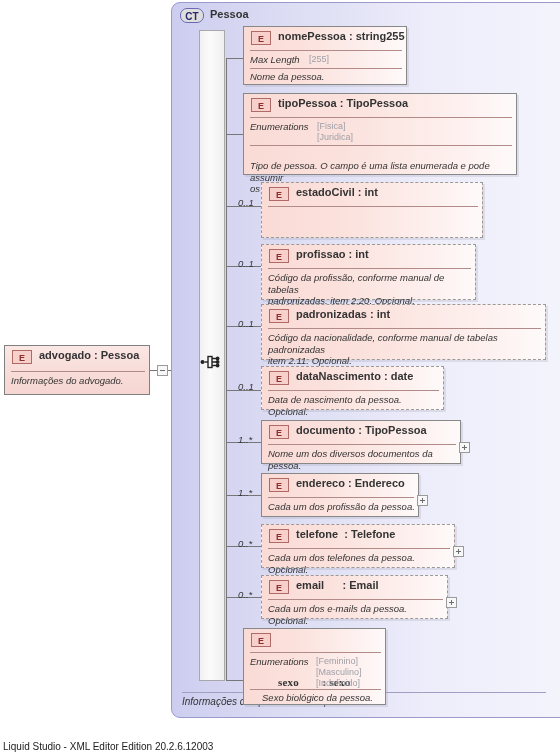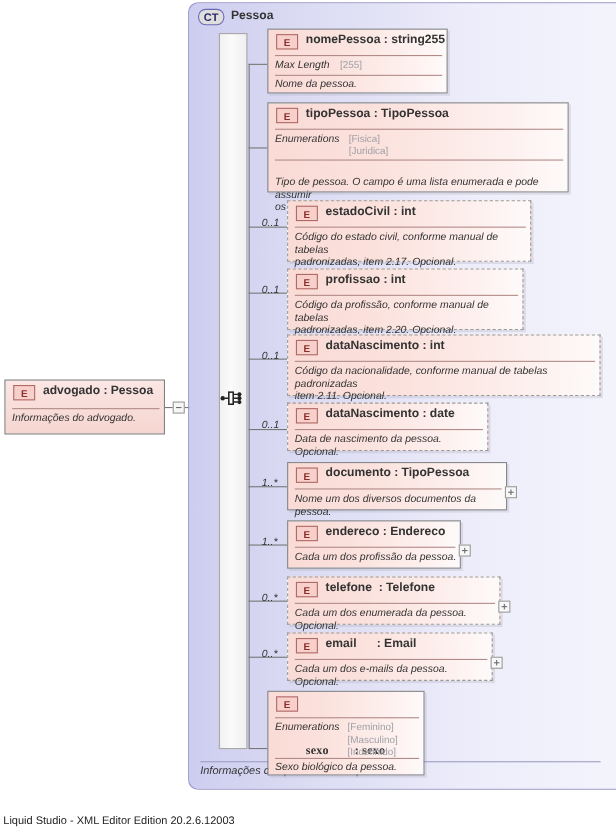--- a/index.html
+++ b/index.html
@@ -305,42 +305,40 @@
   </div>
 
   <div class="hline" style="left:226px; top:206px; width:35px;"></div>
   <div class="card" style="left:238px; top:197px;">0..1</div>
   <div class="el dashed shadow" style="left:261px; top:182px; width:222px; height:56px;">
     <div class="el-head">
       <div class="el-badge">E</div>
       <div class="el-name">estadoCivil : int</div>
     </div>
     <div class="el-rule" style="top:23px; width:210px;"></div>
-    <div class="el-doc" style="top:27px; width:214px;">Código do estado civil, conforme manual de tabelas
-padronizadas, item 2.17. Opcional.</div>
   </div>
 
   <div class="hline" style="left:226px; top:266px; width:35px;"></div>
   <div class="card" style="left:238px; top:258px;">0..1</div>
   <div class="el dashed shadow" style="left:261px; top:244px; width:215px; height:56px;">
     <div class="el-head">
       <div class="el-badge">E</div>
       <div class="el-name">profissao : int</div>
     </div>
     <div class="el-rule" style="top:23px; width:203px;"></div>
     <div class="el-doc" style="top:27px; width:207px;">Código da profissão, conforme manual de tabelas
 padronizadas, item 2.20. Opcional.</div>
   </div>
 
   <div class="hline" style="left:226px; top:326px; width:35px;"></div>
   <div class="card" style="left:238px; top:318px;">0..1</div>
   <div class="el dashed shadow" style="left:261px; top:304px; width:285px; height:56px;">
     <div class="el-head">
       <div class="el-badge">E</div>
-      <div class="el-name">dataNascimento : int</div>
+      <div class="el-name">padronizadas : int</div>
     </div>
     <div class="el-rule" style="top:23px; width:273px;"></div>
     <div class="el-doc" style="top:27px; width:277px;">Código da nacionalidade, conforme manual de tabelas padronizadas
 item 2.11. Opcional.</div>
   </div>
 
   <div class="hline" style="left:226px; top:390px; width:35px;"></div>
   <div class="card" style="left:238px; top:381px;">0..1</div>
   <div class="el dashed shadow" style="left:261px; top:366px; width:183px; height:44px;">
     <div class="el-head">
@@ -376,21 +374,21 @@
   <div class="expander plus" style="left:417px; top:495px;"></div>
 
   <div class="hline" style="left:226px; top:546px; width:35px;"></div>
   <div class="card" style="left:238px; top:538px;">0..*</div>
   <div class="el dashed shadow" style="left:261px; top:524px; width:194px; height:44px;">
     <div class="el-head">
       <div class="el-badge">E</div>
       <div class="el-name">telefone  : Telefone</div>
     </div>
     <div class="el-rule" style="top:23px; width:182px;"></div>
-    <div class="el-doc" style="top:27px; width:186px;">Cada um dos enumerada da pessoa. Opcional.</div>
+    <div class="el-doc" style="top:27px; width:186px;">Cada um dos telefones da pessoa. Opcional.</div>
   </div>
   <div class="expander plus" style="left:453px; top:546px;"></div>
 
   <div class="hline" style="left:226px; top:597px; width:35px;"></div>
   <div class="card" style="left:238px; top:589px;">0..*</div>
   <div class="el dashed shadow" style="left:261px; top:575px; width:187px; height:44px;">
     <div class="el-head">
       <div class="el-badge">E</div>
       <div class="el-name">email      : Email</div>
     </div>
@@ -404,18 +402,18 @@
     <div class="el-head">
       <div class="el-badge">E</div>
       <div class="el-name mono">sexo        : sexo</div>
     </div>
     <div class="el-rule" style="top:23px; width:131px;"></div>
     <div class="el-facet-label" style="top:27px;">Enumerations</div>
     <div class="el-facet-values" style="left:72px; top:27px;">[Feminino]
 [Masculino]
 [Indefinido]</div>
     <div class="el-rule" style="top:60px; width:131px;"></div>
-    <div class="el-doc" style="top:63px; width:135px;">Sexo biológico da pessoa.</div>
+    <div class="el-doc" style="top:63px; width:135px;text-align:center;">Sexo biológico da pessoa.</div>
   </div>
 
   <div class="app-footer">Liquid Studio - XML Editor Edition 20.2.6.12003</div>
 
 </div>
 
 </body></html>

